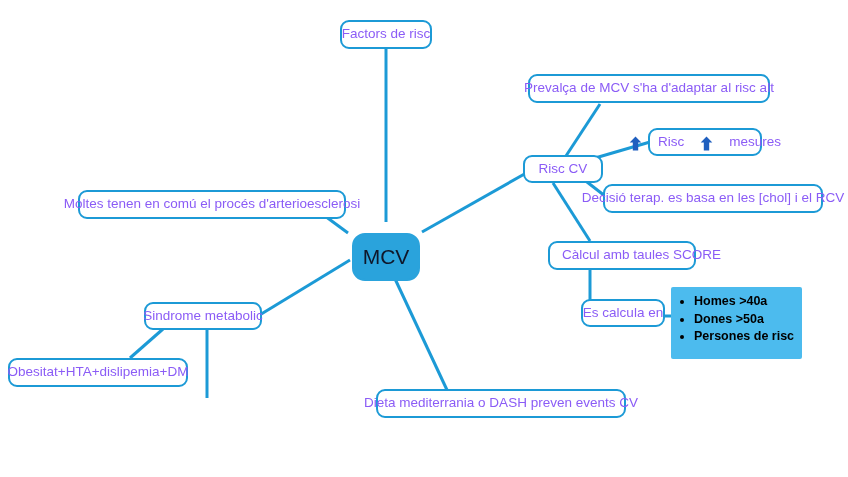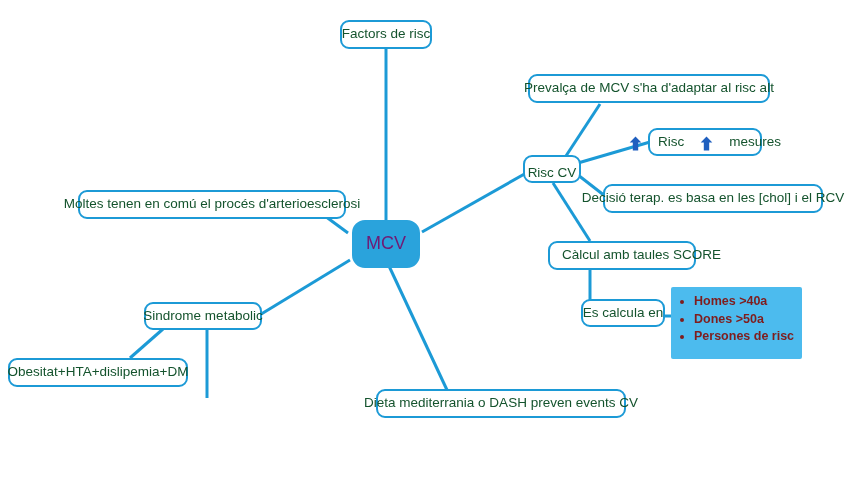--- a/index.html
+++ b/index.html
@@ -25,52 +25,53 @@
   }
   .node {
     position: absolute;
     box-sizing: border-box;
     display: flex;
     align-items: center;
     justify-content: center;
     border: 2px solid #1C9AD6;
     border-radius: 9px;
     background: #ffffff;
-    color: #14532d;
+    color: #8b5cf6;
     font-size: 13.5px;
     line-height: 1.1;
     white-space: nowrap;
     padding: 0 9px;
     z-index: 2;
   }
   .node.central {
     background: #2AA3DC;
     border-color: #2AA3DC;
     border-radius: 13px;
-    color: #701a75;
-    font-size: 18px;
+    color: #0f172a;
+    font-size: 21px;
+    margin-top: 13px;
   }
   .node.arrows {
     gap: 16px;
   }
   .arrow-glyph {
     display: inline-block;
     width: 13px;
     height: 15px;
     position: relative;
     top: 1px;
     flex: 0 0 auto;
   }
   .infobox {
     position: absolute;
     box-sizing: border-box;
     background: #4CBBEE;
     border: none;
     border-radius: 2px;
-    color: #7f1d1d;
+    color: #000000;
     font-size: 12.5px;
     font-weight: bold;
     padding: 7px 10px 7px 8px;
     z-index: 2;
   }
   .infobox ul {
     margin: 0;
     padding: 0 0 0 15px;
     list-style: disc;
   }
@@ -122,21 +123,21 @@
   </div>
 
   <div class="node" style="left:340px; top:20px; width:92px; height:29px;">
     <span>Factors de risc</span>
   </div>
 
   <div class="node" style="left:46px; top:190px; width:268px; height:29px;margin-left:32px;">
     <span>Moltes tenen en comú el procés d'arterioesclerosi</span>
   </div>
 
-  <div class="node" style="left:523px; top:155px; width:58px; height:28px;align-items:flex-end;">
+  <div class="node" style="left:523px; top:155px; width:80px; height:28px;">
     <span>Risc CV</span>
   </div>
 
   <div class="node" style="left:528px; top:74px; width:242px; height:29px;">
     <span>Prevalça de MCV s'ha d'adaptar al risc alt</span>
   </div>
 
   <div class="node arrows" style="left:648px; top:128px; width:114px; height:28px;">
     <span class="arrow-glyph">
       <svg viewBox="0 0 13 15" width="13" height="15">

